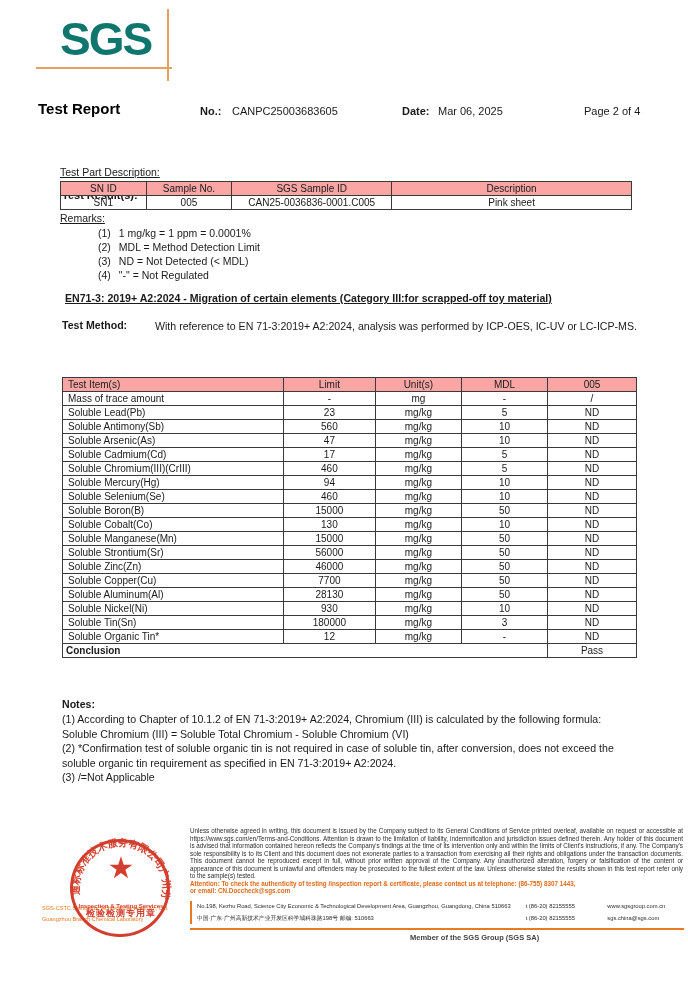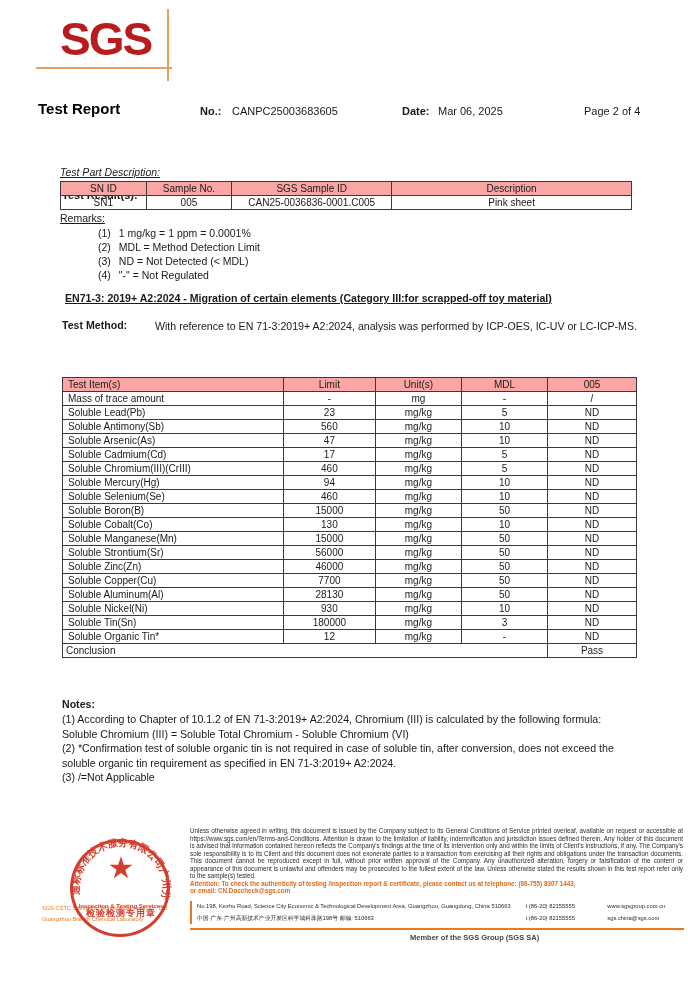--- a/index.html
+++ b/index.html
@@ -1,55 +1,55 @@
 <!DOCTYPE html>
 <html><head>
 <meta charset="utf-8">
 <style>
   * { margin:0; padding:0; box-sizing:border-box; }
   body { background:#ffffff; font-family:"Liberation Sans", sans-serif; color:#1a1a1a; }
   .page { position:relative; width:688px; height:981px; background:#ffffff; overflow:hidden; }
 
   
   .logo-text { position:absolute; left:60px; top:12px; font-size:46px; font-weight:700;
-               color:#b91c1c; letter-spacing:-2px; font-family:"Liberation Sans", sans-serif; }
+               color:#0f766e; letter-spacing:-2px; font-family:"Liberation Sans", sans-serif; }
   .logo-hline { position:absolute; left:36px; top:67px; width:136px; height:2px; background:#e8A061; }
   .logo-vline { position:absolute; left:167px; top:9px; width:2px; height:72px; background:#e8A061; }
 
   .title-row { position:absolute; left:0; top:103px; width:688px; height:20px; font-size:11px; }
   .doc-title { position:absolute; left:38px; top:-3px; font-size:15px; font-weight:700; color:#000; }
   .no-label   { position:absolute; left:200px; top:2px; font-weight:700; }
   .no-value   { position:absolute; left:232px; top:2px; }
   .date-label { position:absolute; left:402px; top:2px; font-weight:700; }
   .date-value { position:absolute; left:438px; top:2px; }
   .page-label { position:absolute; left:584px; top:2px; }
 
   
   .sec-test-results { position:absolute; left:62px; top:141px; font-size:11px; font-weight:700;margin-top:48px; }
-  .sec-part-desc    { position:absolute; left:60px; top:166px; font-size:10.5px; text-decoration:underline;font-style:italic; }
+  .sec-part-desc    { position:absolute; left:60px; top:166px; font-size:10.5px; text-decoration:underline; }
 
   table { border-collapse:collapse; }
   td, th { border:1px solid #3a3a3a; font-size:10px; height:14px; padding:0 3px;
            text-align:center; vertical-align:middle; font-weight:400; }
   th { background:#fca5a5; }
   .tbl-left { text-align:left; padding-left:5px; }
 
   .sample-table  { position:absolute; left:60px; top:181px; width:572px; table-layout:fixed; }
   .results-table { position:absolute; left:62px; top:377px; width:575px; table-layout:fixed; }
 
   .sec-remarks { position:absolute; left:60px; top:212px; font-size:10.5px;text-decoration:underline; }
   .remarks-list { position:absolute; left:98px; top:226px; font-size:10.5px; line-height:14px; }
   .remark-item { display:flex; gap:8px; }
 
   .sec-standard { position:absolute; left:65px; top:292px; width:580px; font-size:10.6px;
                   font-weight:700; text-decoration:underline; }
   .sec-method-label { position:absolute; left:62px; top:319px; font-size:10.6px; font-weight:700; }
   .sec-method-text  { position:absolute; left:155px; top:319px; width:490px; font-size:10.6px; line-height:14px; }
 
-  .conclusion-cell { font-weight:400; text-align:left; }
+  .conclusion-cell { font-weight:700; text-align:left; }
   .pass-cell { font-weight:400; }
 
   .sec-notes-label { position:absolute; left:62px; top:698px; font-size:10.6px; font-weight:700; }
   .notes-block { position:absolute; left:62px; top:712px; width:582px; font-size:10.6px; line-height:14.5px; }
 
   
   .disclaimer { position:absolute; left:190px; top:827px; width:493px; font-size:6.3px;
                 line-height:7.5px; text-align:justify; color:#2c2c2c; }
   .attention  { color:#e06a1a; font-weight:700; }
 

